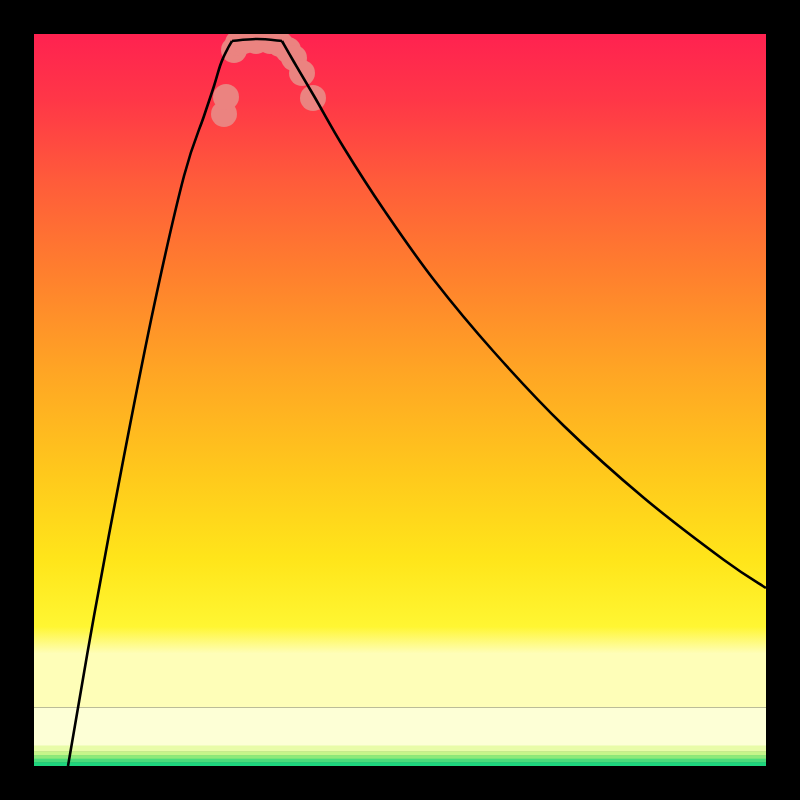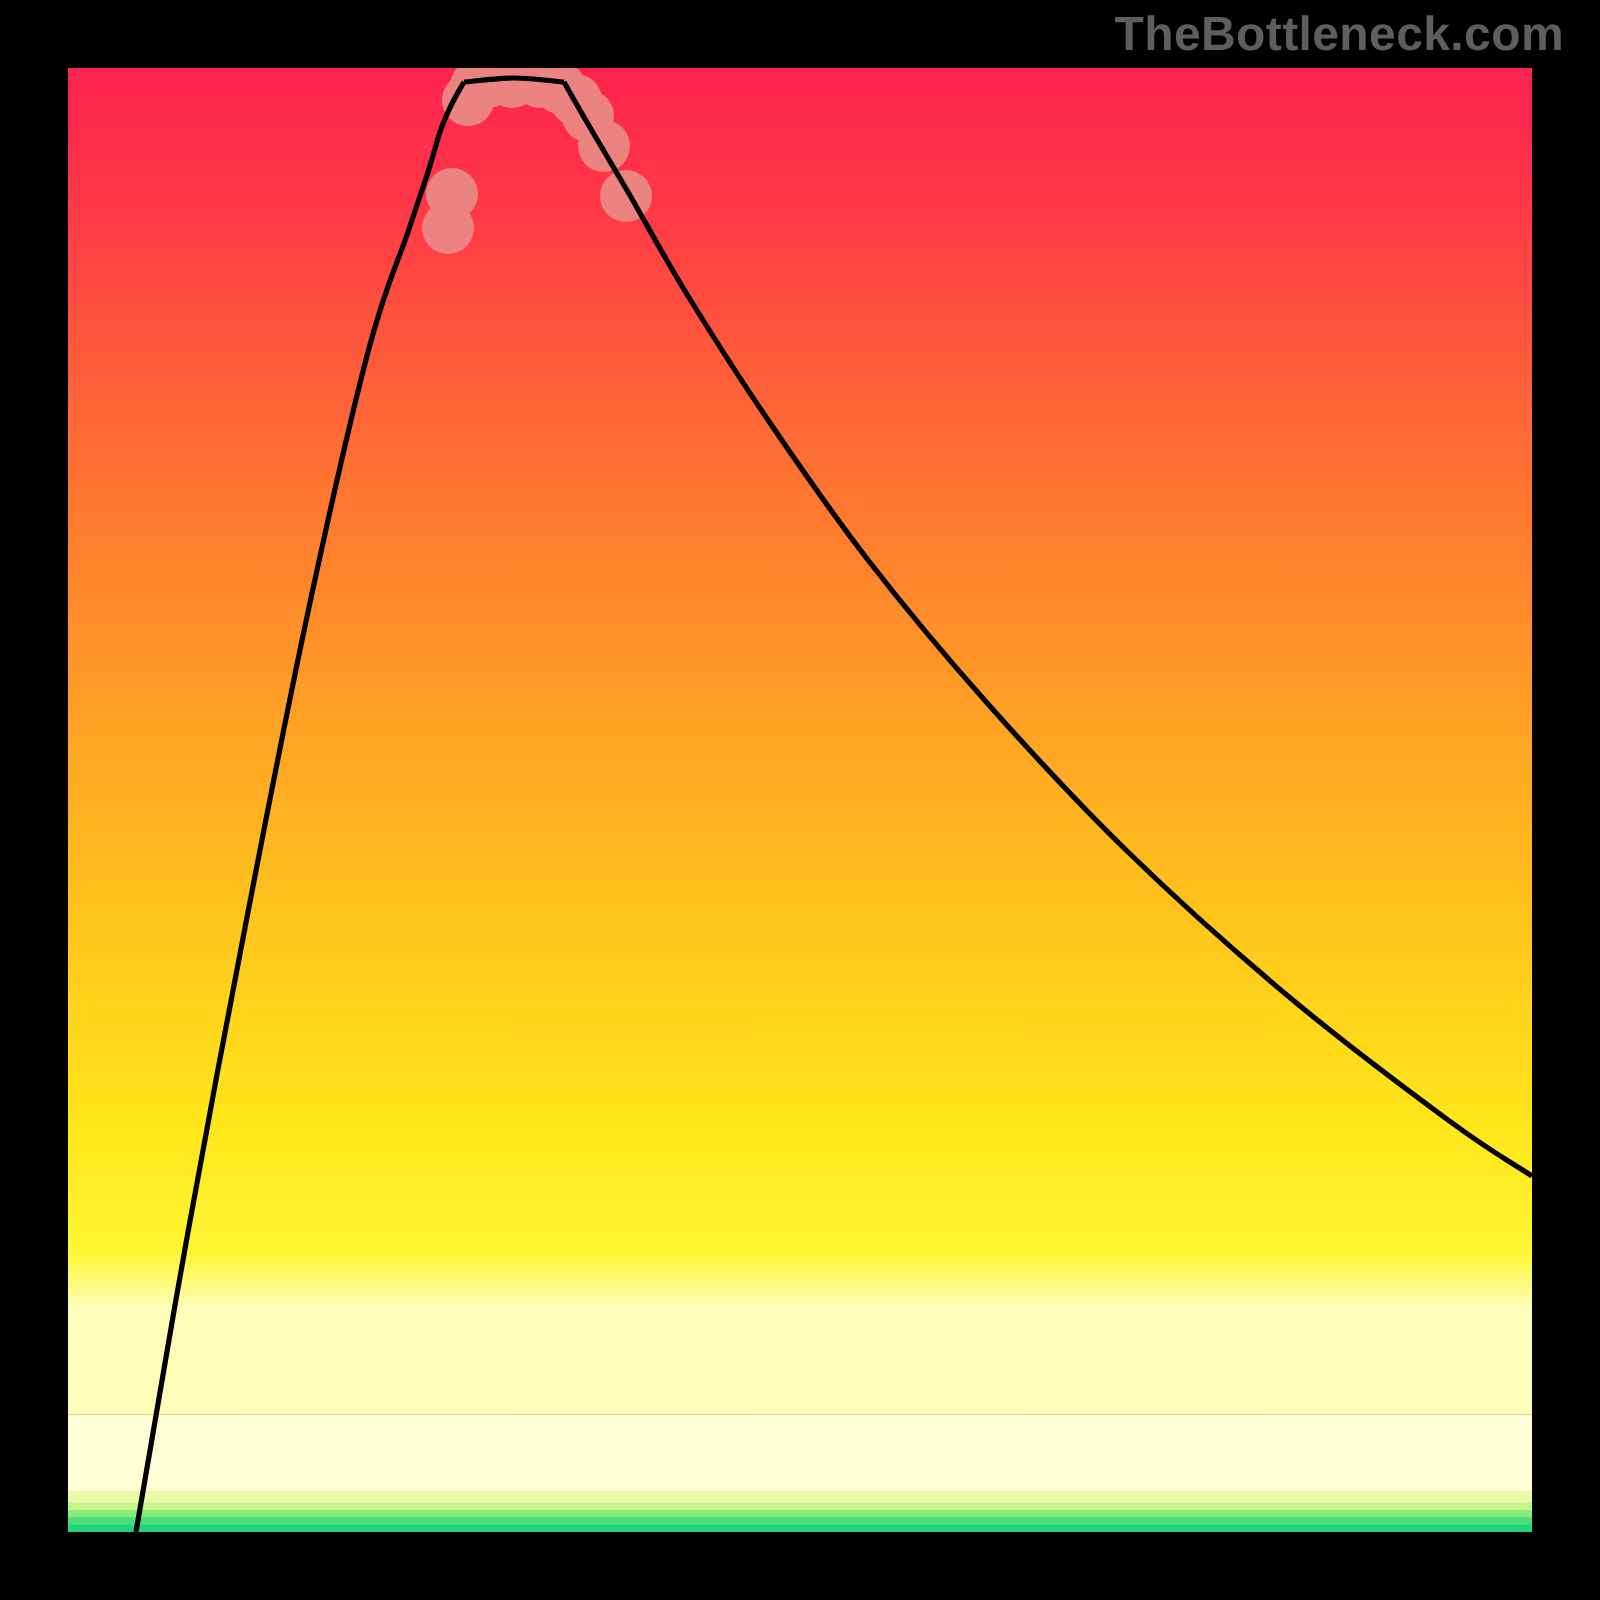--- a/index.html
+++ b/index.html
@@ -39,21 +39,20 @@
   }
   svg {
     display: block;
   }
 </style>
 </head>
 <body>
 
 <div class="frame">
 
-  <div class="attribution">TheBottleneck.com</div>
 
   <div class="plot-area">
     <svg id="plot-svg" width="732" height="732" viewBox="0 0 732 732">
       <defs>
         <linearGradient id="bg-grad" x1="0" y1="0" x2="0" y2="1">
             <stop offset="0%" stop-color="#FF2250"></stop>
             <stop offset="10%" stop-color="#FF3747"></stop>
             <stop offset="22%" stop-color="#FF5C3A"></stop>
             <stop offset="35%" stop-color="#FF7E2E"></stop>
             <stop offset="50%" stop-color="#FFA524"></stop>

